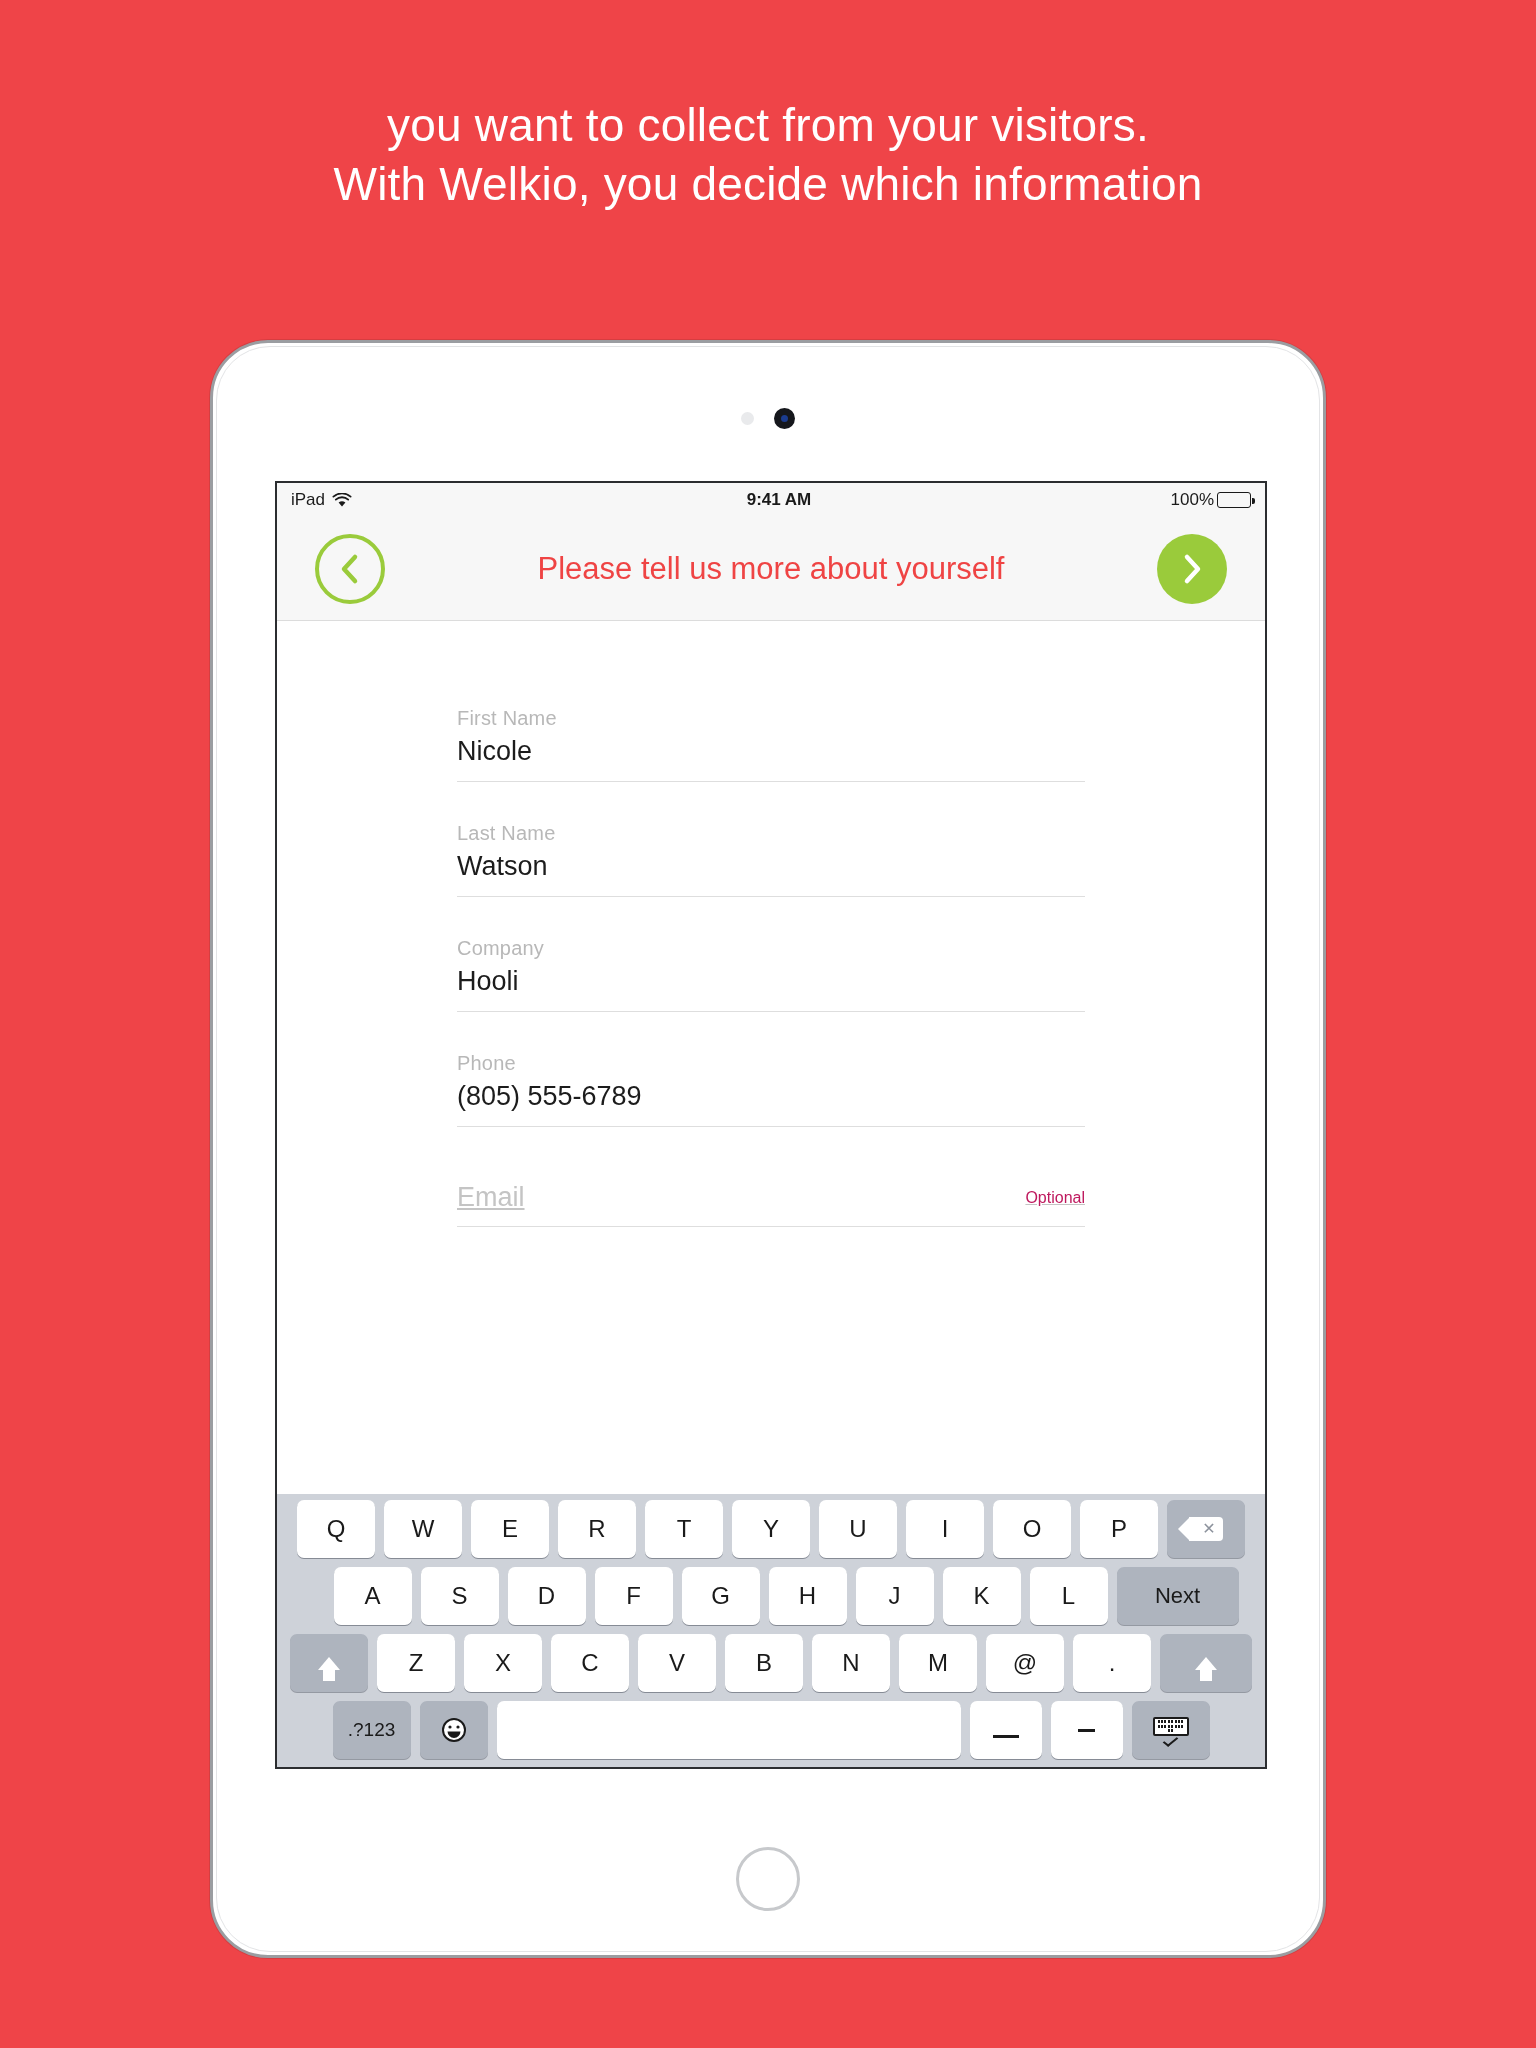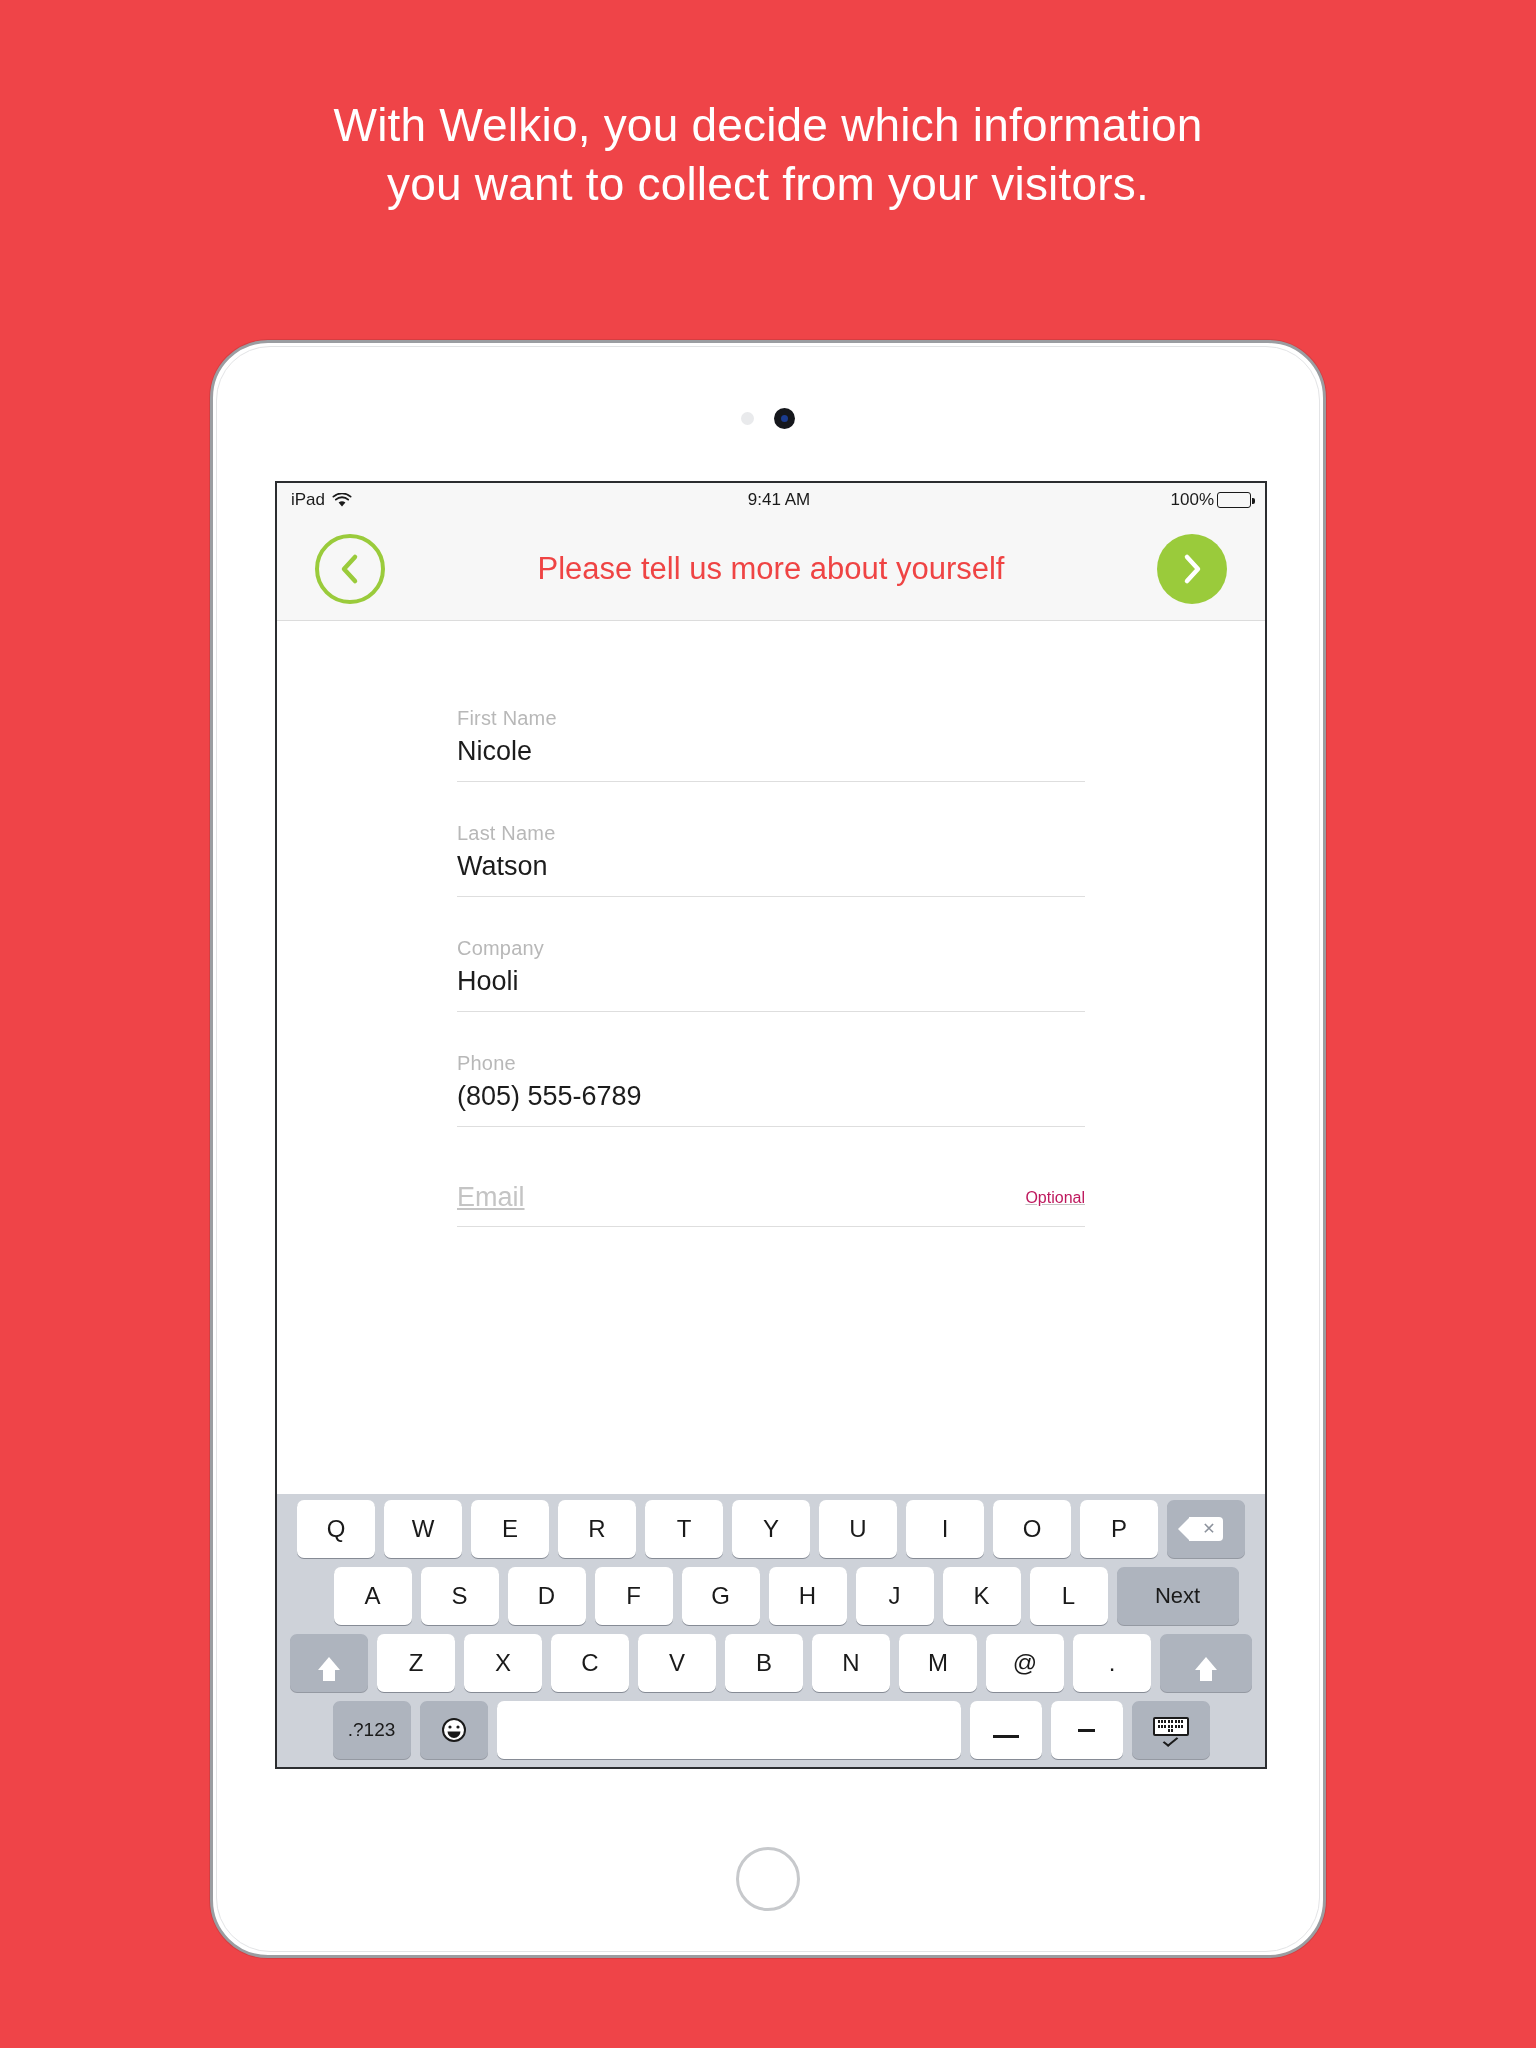--- a/index.html
+++ b/index.html
@@ -93,21 +93,21 @@
     display: flex;
     align-items: center;
     padding: 0 14px;
     font-size: 17px;
     color: #1a1a1a;
     position: relative;
   }
   .sb-left { display: flex; align-items: center; gap: 7px; }
   .sb-center {
     position: absolute; left: 16px; right: 0;
-    text-align: center; font-size: 17px; font-weight: 400;
+    text-align: center; font-size: 17px; font-weight: 700;
   }
   .sb-right {
     margin-left: auto; display: flex; align-items: center; gap: 3px;
     position: relative; z-index: 2;
   }
   .wifi-icon { display: block; }
   .battery {
     width: 34px; height: 16px;
     border: 1.5px solid #1a1a1a;
     border-radius: 3px;
@@ -291,22 +291,22 @@
     border-radius: 50%;
     border: 3px solid #c7c9cc;
     background: #ffffff;
     cursor: pointer;
   }
 </style>
 </head>
 <body>
 
 <div class="headline">
+  <span class="line">you want to collect from your visitors.</span>
   <span class="line">With Welkio, you decide which information</span>
-  <span class="line">you want to collect from your visitors.</span>
 </div>
 
 <div class="ipad">
   <div class="ipad-inner-edge"></div>
 
   <div class="camera-row">
     <div class="sensor"></div>
     <div class="camera"></div>
   </div>
 

